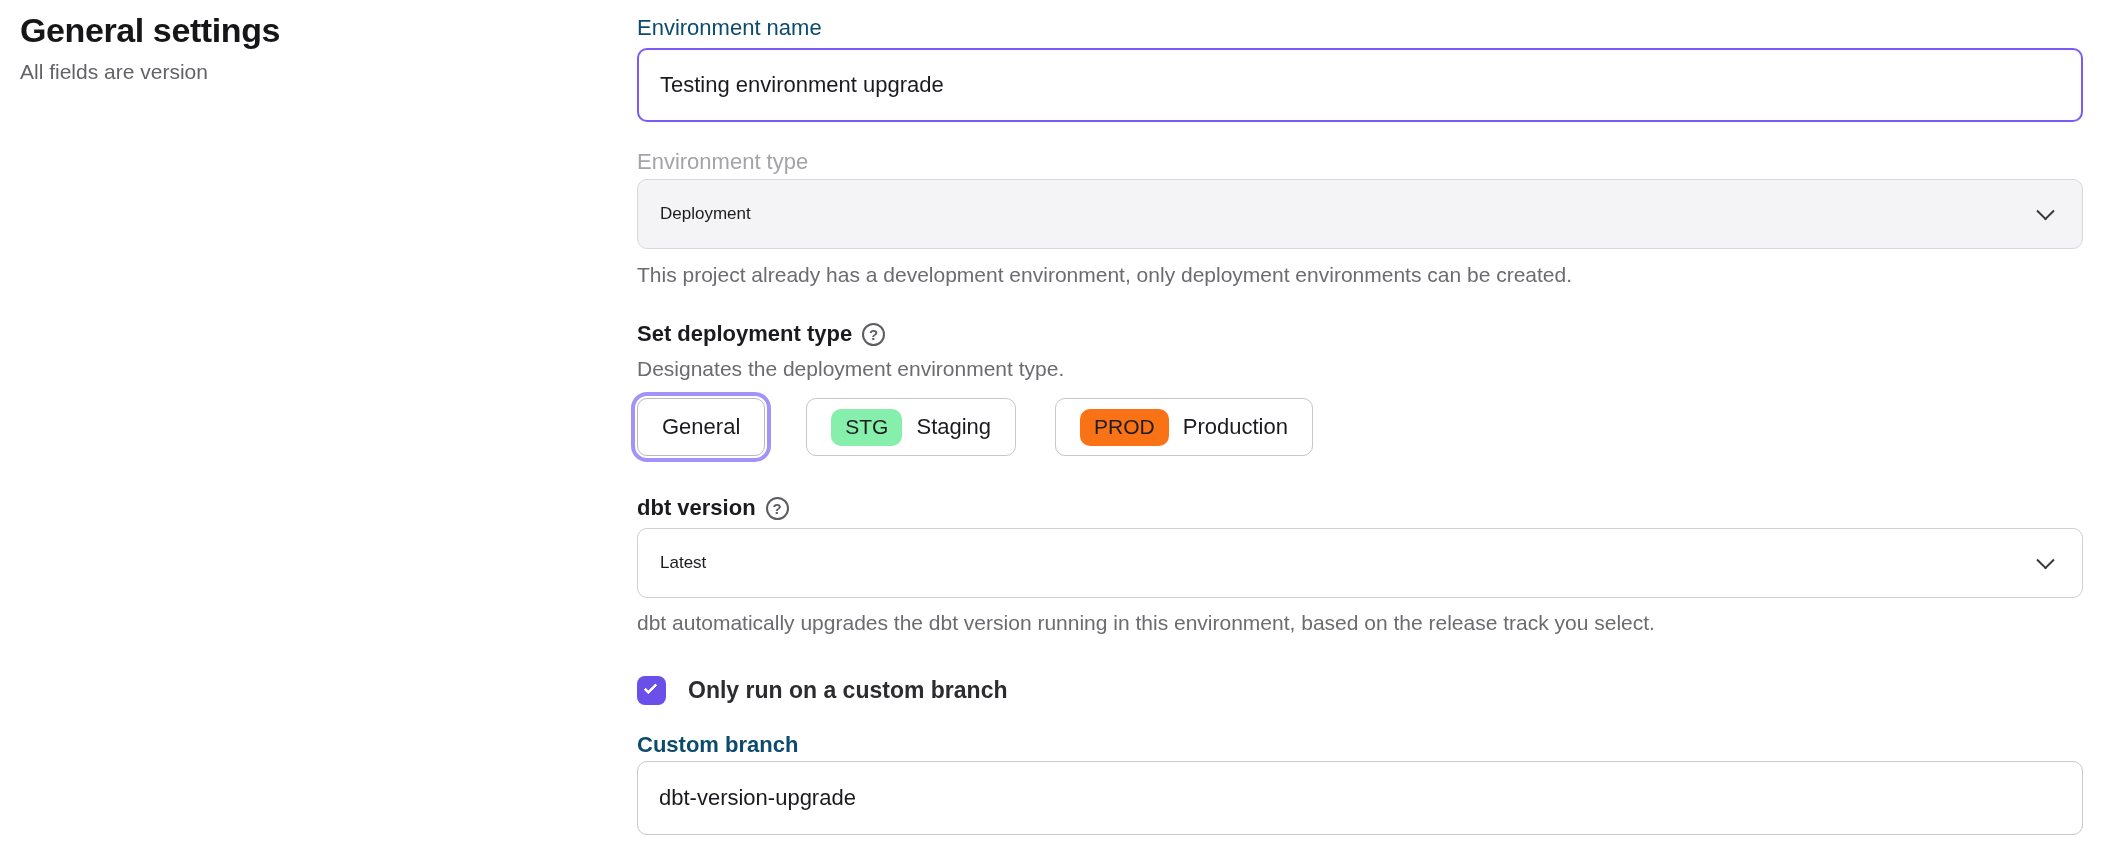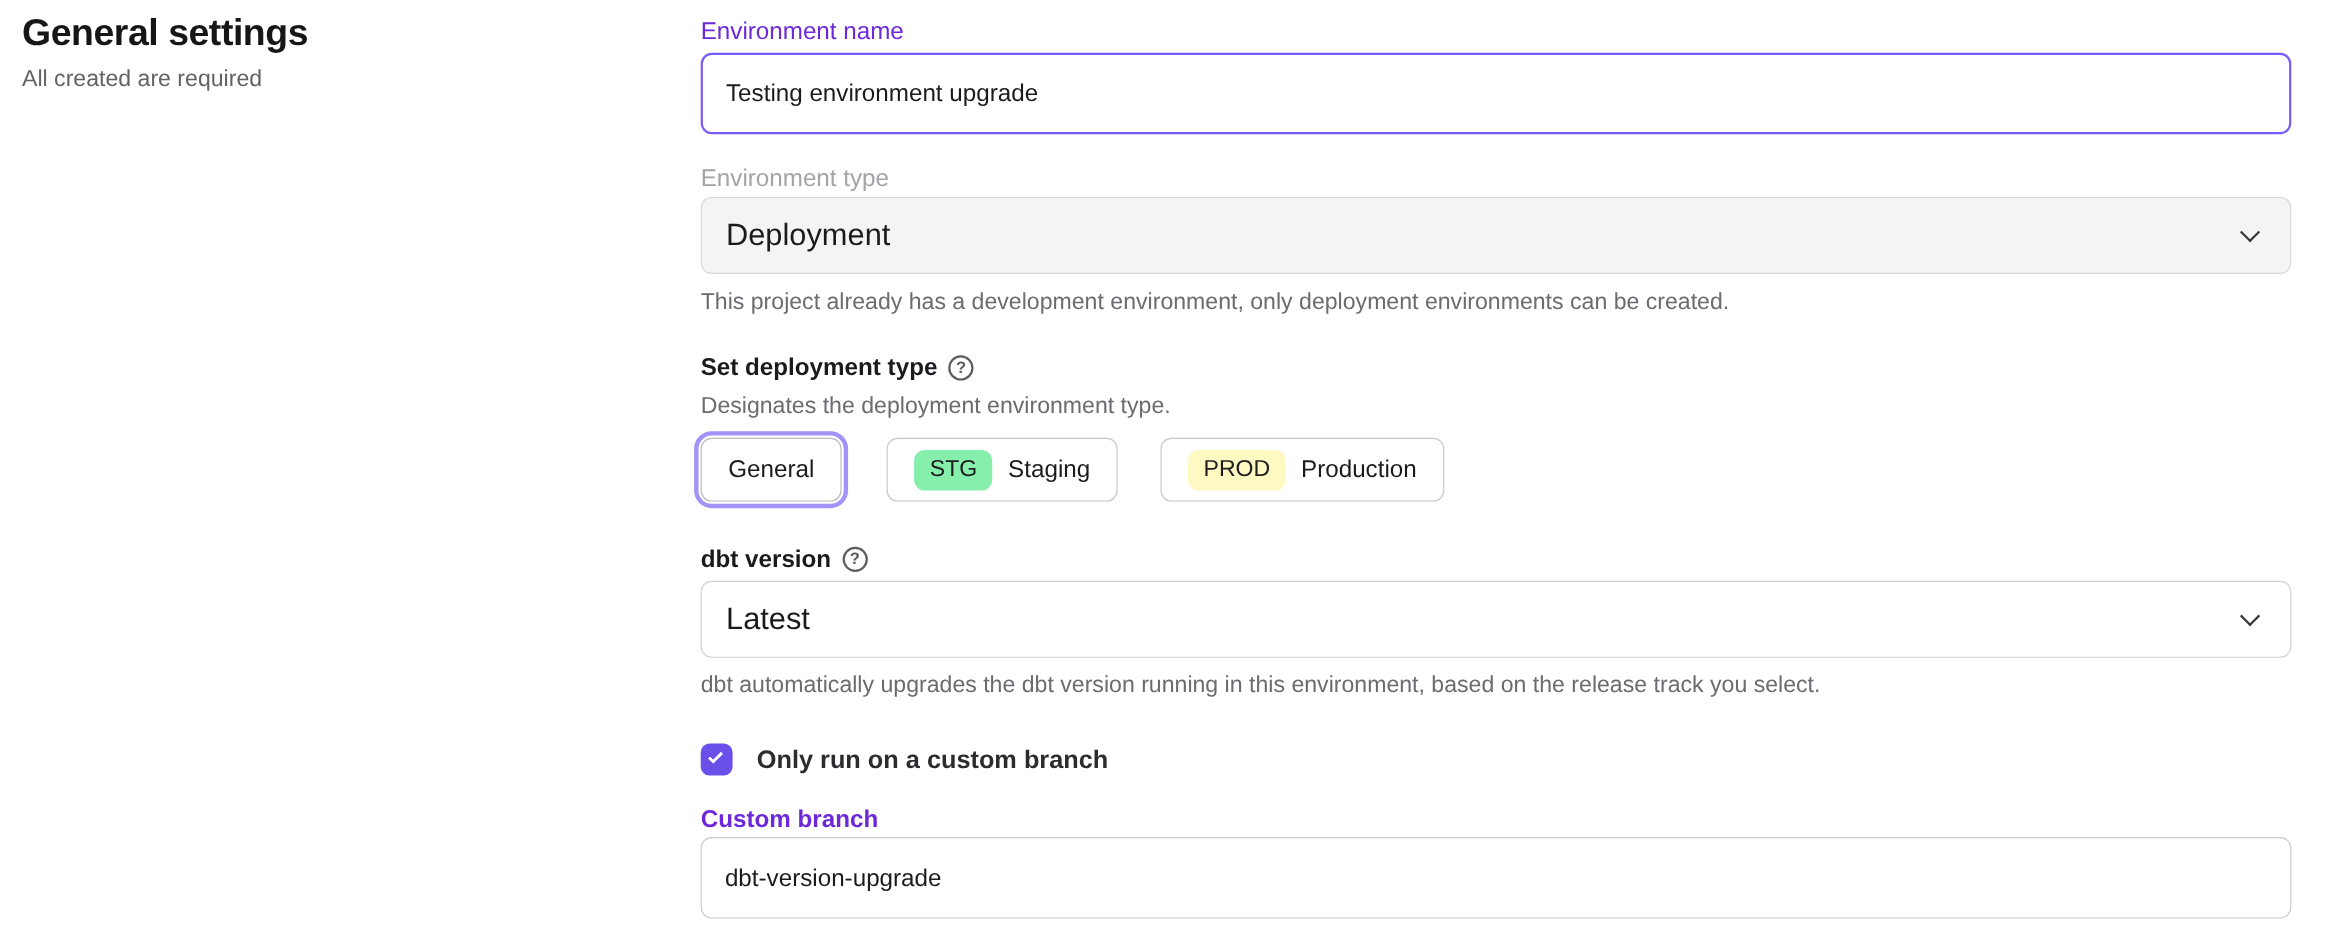--- a/index.html
+++ b/index.html
@@ -20,21 +20,21 @@
     letter-spacing: -0.4px; line-height: 40px; margin: 0;
   }
   .page-subtitle {
     font-size: 21px; color: #636367; margin-top: 9px; line-height: 26px;
   }
 
   
   .form-col { position: absolute; left: 637px; top: 0; width: 1446px; }
 
   .field-label {
-    font-size: 22px; font-weight: 500; color: #6d28d9; line-height: 28px;
+    font-size: 22px; font-weight: 500; color: #0c4a6e; line-height: 28px;
   }
   .field-label.bold { font-weight: 700; color: #1b1b1f; }
   .field-label.disabled { color: #a3a3a9; }
 
   .label-row { display: flex; align-items: center; gap: 10px; }
 
   .help-icon {
     width: 23px; height: 23px; border-radius: 50%;
     border: 2px solid #5c5c62; color: #5c5c62;
     font-size: 15px; font-weight: 700; line-height: 19px;
@@ -52,21 +52,21 @@
     padding: 0 21px; font-size: 22px; color: #1b1b1f;
     font-family: "Liberation Sans", sans-serif;
     background: #ffffff; outline: none; display: block;
   }
   .text-input.focused { border: 2px solid #7a5af8; }
 
   .select-box {
     width: 100%; height: 70px;
     border: 1px solid #cfcfd4; border-radius: 10px;
     display: flex; align-items: center;
-    padding: 0 22px; font-size: 28px; color: #1b1b1f;
+    padding: 0 22px; font-size: 17px; color: #1b1b1f;
     position: relative; background: #ffffff; cursor: pointer;
   }
   .select-box.disabled { background: #f4f4f6; border-color: #d8d8dc; }
   .chevron-down {
     position: absolute; right: 30px; top: 50%;
     width: 13px; height: 13px;
     border-right: 2.5px solid #37373c; border-bottom: 2.5px solid #37373c;
     transform: translateY(-72%) rotate(45deg);
   }
 
@@ -82,21 +82,21 @@
   .dep-btn.selected {
     outline: 4px solid #a393f8; outline-offset: 2px;
     border-color: #b9b9c0; margin-right: 2px;
   }
   .env-badge {
     display: inline-flex; align-items: center; justify-content: center;
     height: 37px; padding: 0 14px; border-radius: 10px;
     font-size: 21px; font-weight: 500; color: #1d1d20;
   }
   .env-badge.stg  { background: #86efac; }
-  .env-badge.prod { background: #fef9c3; }
+  .env-badge.prod { background: #f97316; }
 
   
   .checkbox-row { display: flex; align-items: center; }
   .checkbox {
     width: 29px; height: 29px; border-radius: 8px;
     background: #6a50e8; position: relative; cursor: pointer; flex: 0 0 auto;
   }
   .checkbox .check-mark {
     position: absolute; left: 7px; top: 8px;
     width: 13px; height: 7px;
@@ -121,21 +121,21 @@
   .mt-helper3 { margin-top: 12px; }
   .mt-checkbox { margin-top: 40px; }
   .mt-branch-label { margin-top: 26px; }
   .mt-branch-input { margin-top: 2px; }
 </style>
 </head>
 <body>
 
 <div class="left-col">
   <h1 class="page-title">General settings</h1>
-  <div class="page-subtitle">All created are required</div>
+  <div class="page-subtitle">All fields are version</div>
 </div>
 
 <div class="form-col">
 
   <div class="field-label mt-env-name-label">Environment name</div>
   <input class="text-input focused mt-env-name-input" type="text" value="Testing environment upgrade" style="">
 
   <div class="field-label disabled mt-env-type-label">Environment type</div>
   <div class="select-box disabled mt-env-type-select">
     <span>Deployment</span>

